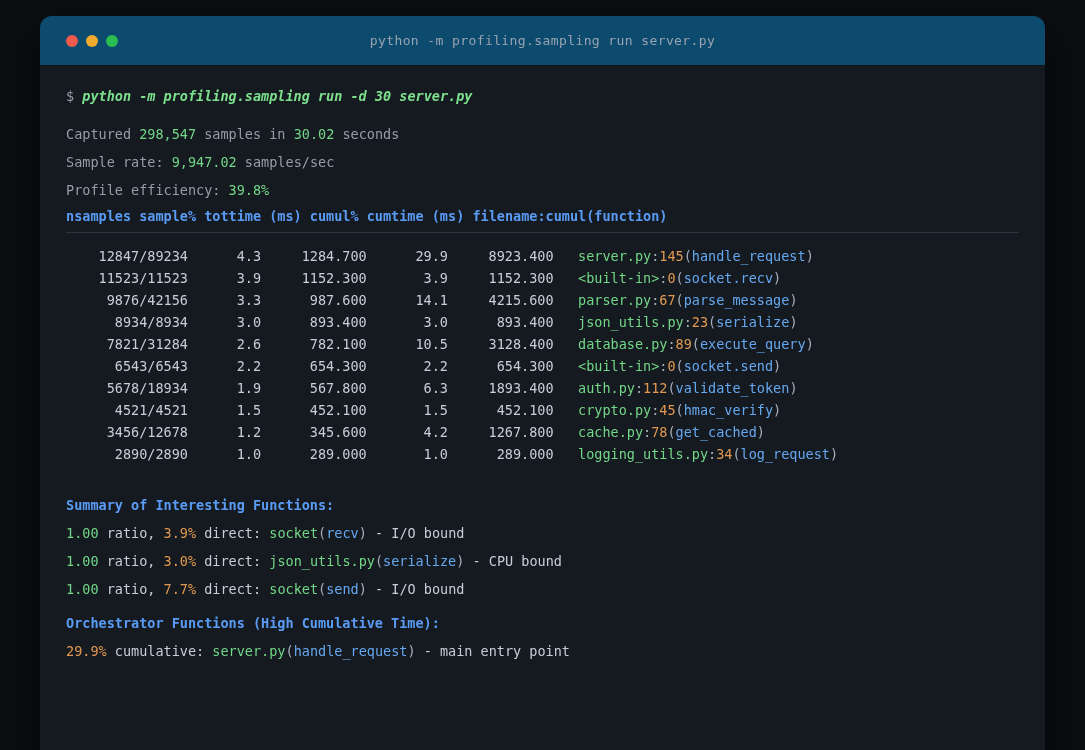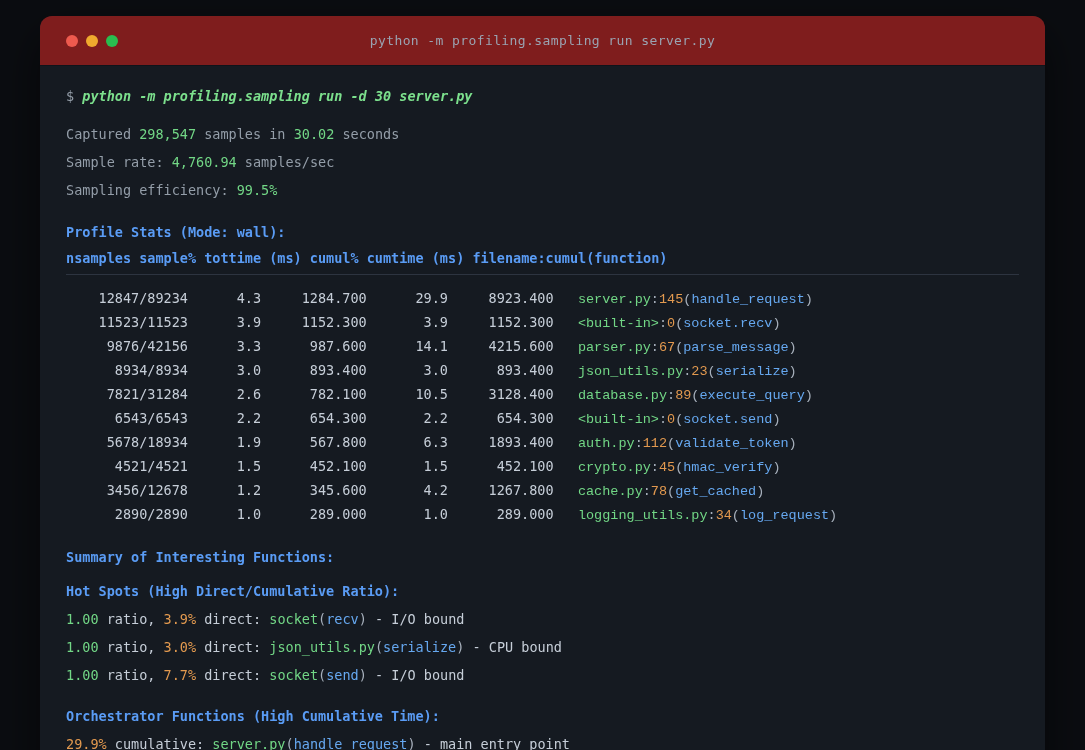--- a/index.html
+++ b/index.html
@@ -5,98 +5,96 @@
   * { margin:0; padding:0; box-sizing:border-box; }
   html,body { width:1085px; height:750px; overflow:hidden; }
   body { background:#0b0d11; font-family:"DejaVu Sans Mono", monospace; }
 
   .window {
     position:absolute; left:40px; top:16px; width:1005px; height:780px;
     background:#151a21; border-radius:12px; overflow:hidden;
     box-shadow:0 18px 48px rgba(0,0,0,.55);
   }
   .titlebar {
-    height:50px; background:#7f1d1d; border-bottom:1px solid #10131a;
+    height:50px; background:#0c4a6e; border-bottom:1px solid #10131a;
     position:relative; display:flex; align-items:center; padding:0 26px;
   }
   .lights { display:flex; gap:8px; z-index:2; }
   .light { width:12px; height:12px; border-radius:50%; }
   .title {
     position:absolute; left:0; right:0; text-align:center;
     color:#9aa3b1; font-size:13px; letter-spacing:.4px;
   }
 
   .content { padding:16px 26px 0; font-size:13.5px; color:#949ea9; }
   .line { line-height:28px; white-space:pre-wrap; }
   .colhdr { line-height:24px; white-space:pre; }
   .trow { line-height:22px; white-space:pre; color:#c6ced8; }
   .col { display:inline-block; text-align:right; }
   .c-ns { width:15ch; } .c-sp { width:9ch; } .c-tt { width:13ch; }
   .c-cu { width:10ch; } .c-ct { width:13ch; }
-  .fnm { margin-left:3ch;font-family:Liberation Mono, monospace; }
+  .fnm { margin-left:3ch; }
 
   .muted  { color:#949ea9; }
   .bright { color:#c6ced8; }
   .green  { color:#72d786; }
   .greenb { color:#7ce08d; font-weight:bold;font-style:italic; }
   .blue   { color:#66a8f0; }
   .blueh  { color:#5a9cf5; font-weight:bold; }
   .orange { color:#e2994f; }
   .punc   { color:#a7b0bc; }
 
   .divider { height:1px; background:#2d3440; margin-top:4px; }
   #profile-rows { margin-top:12px; }
   .stats-first { margin-top:10px; }
   .h-profile { margin-top:14px; }
-  .h-summary { margin-top:16px; }
+  .h-summary { margin-top:26px; }
   .h-hot { margin-top:6px; }
-  .h-orch { margin-top:13px; }
+  .h-orch { margin-top:6px; }
 </style>
 </head>
 <body>
 
 <div class="window">
   <div class="titlebar">
     <div class="lights">
         <div class="light" style="background: rgb(238, 90, 78);"></div>
         <div class="light" style="background: rgb(240, 170, 46);"></div>
         <div class="light" style="background: rgb(42, 189, 79);"></div>
       </div>
     <div class="title">python -m profiling.sampling run server.py</div>
   </div>
 
   <div class="content">
 
     <div class="line"><span class="muted">$</span> <span class="greenb">python -m profiling.sampling run -d 30 server.py</span></div>
 
     <div class="line stats-first"><span class="muted">Captured</span> <span class="green">298,547</span> <span class="muted">samples in</span> <span class="green">30.02</span> <span class="muted">seconds</span></div>
 
-    <div class="line"><span class="muted">Sample rate:</span> <span class="green">4,760.94</span> <span class="muted">samples/sec</span></div>
+    <div class="line"><span class="muted">Sample rate:</span> <span class="green">9,947.02</span> <span class="muted">samples/sec</span></div>
 
-    <div class="line"><span class="muted">Sampling efficiency:</span> <span class="green">99.5%</span></div>
+    <div class="line"><span class="muted">Profile efficiency:</span> <span class="green">39.8%</span></div>
 
-    <div class="line blueh h-profile">Profile Stats (Mode: wall):</div>
     <div class="colhdr blueh">nsamples sample% tottime (ms) cumul% cumtime (ms) filename:cumul(function)</div>
     <div class="divider"></div>
     <div id="profile-rows">
         <div class="trow"><span class="col c-ns bright">12847/89234</span><span class="col c-sp bright">4.3</span><span class="col c-tt bright">1284.700</span><span class="col c-cu bright">29.9</span><span class="col c-ct bright">8923.400</span><span class="fnm"><span class="green">server.py</span><span class="punc">:</span><span class="orange">145</span><span class="punc">(</span><span class="blue">handle_request</span><span class="punc">)</span></span></div>
         <div class="trow"><span class="col c-ns bright">11523/11523</span><span class="col c-sp bright">3.9</span><span class="col c-tt bright">1152.300</span><span class="col c-cu bright">3.9</span><span class="col c-ct bright">1152.300</span><span class="fnm"><span class="green">&lt;built-in&gt;</span><span class="punc">:</span><span class="orange">0</span><span class="punc">(</span><span class="blue">socket.recv</span><span class="punc">)</span></span></div>
         <div class="trow"><span class="col c-ns bright">9876/42156</span><span class="col c-sp bright">3.3</span><span class="col c-tt bright">987.600</span><span class="col c-cu bright">14.1</span><span class="col c-ct bright">4215.600</span><span class="fnm"><span class="green">parser.py</span><span class="punc">:</span><span class="orange">67</span><span class="punc">(</span><span class="blue">parse_message</span><span class="punc">)</span></span></div>
         <div class="trow"><span class="col c-ns bright">8934/8934</span><span class="col c-sp bright">3.0</span><span class="col c-tt bright">893.400</span><span class="col c-cu bright">3.0</span><span class="col c-ct bright">893.400</span><span class="fnm"><span class="green">json_utils.py</span><span class="punc">:</span><span class="orange">23</span><span class="punc">(</span><span class="blue">serialize</span><span class="punc">)</span></span></div>
         <div class="trow"><span class="col c-ns bright">7821/31284</span><span class="col c-sp bright">2.6</span><span class="col c-tt bright">782.100</span><span class="col c-cu bright">10.5</span><span class="col c-ct bright">3128.400</span><span class="fnm"><span class="green">database.py</span><span class="punc">:</span><span class="orange">89</span><span class="punc">(</span><span class="blue">execute_query</span><span class="punc">)</span></span></div>
         <div class="trow"><span class="col c-ns bright">6543/6543</span><span class="col c-sp bright">2.2</span><span class="col c-tt bright">654.300</span><span class="col c-cu bright">2.2</span><span class="col c-ct bright">654.300</span><span class="fnm"><span class="green">&lt;built-in&gt;</span><span class="punc">:</span><span class="orange">0</span><span class="punc">(</span><span class="blue">socket.send</span><span class="punc">)</span></span></div>
         <div class="trow"><span class="col c-ns bright">5678/18934</span><span class="col c-sp bright">1.9</span><span class="col c-tt bright">567.800</span><span class="col c-cu bright">6.3</span><span class="col c-ct bright">1893.400</span><span class="fnm"><span class="green">auth.py</span><span class="punc">:</span><span class="orange">112</span><span class="punc">(</span><span class="blue">validate_token</span><span class="punc">)</span></span></div>
         <div class="trow"><span class="col c-ns bright">4521/4521</span><span class="col c-sp bright">1.5</span><span class="col c-tt bright">452.100</span><span class="col c-cu bright">1.5</span><span class="col c-ct bright">452.100</span><span class="fnm"><span class="green">crypto.py</span><span class="punc">:</span><span class="orange">45</span><span class="punc">(</span><span class="blue">hmac_verify</span><span class="punc">)</span></span></div>
         <div class="trow"><span class="col c-ns bright">3456/12678</span><span class="col c-sp bright">1.2</span><span class="col c-tt bright">345.600</span><span class="col c-cu bright">4.2</span><span class="col c-ct bright">1267.800</span><span class="fnm"><span class="green">cache.py</span><span class="punc">:</span><span class="orange">78</span><span class="punc">(</span><span class="blue">get_cached</span><span class="punc">)</span></span></div>
         <div class="trow"><span class="col c-ns bright">2890/2890</span><span class="col c-sp bright">1.0</span><span class="col c-tt bright">289.000</span><span class="col c-cu bright">1.0</span><span class="col c-ct bright">289.000</span><span class="fnm"><span class="green">logging_utils.py</span><span class="punc">:</span><span class="orange">34</span><span class="punc">(</span><span class="blue">log_request</span><span class="punc">)</span></span></div>
       </div>
 
     <div class="line blueh h-summary">Summary of Interesting Functions:</div>
 
-    <div class="line blueh h-hot">Hot Spots (High Direct/Cumulative Ratio):</div>
     <div id="hot-items">
         <div class="line"><span class="green">1.00</span> <span class="bright">ratio,</span> <span class="orange">3.9%</span> <span class="bright">direct:</span> <span class="green">socket</span><span class="punc">(</span><span class="blue">recv</span><span class="punc">)</span> <span class="bright">- I/O bound</span></div>
         <div class="line"><span class="green">1.00</span> <span class="bright">ratio,</span> <span class="orange">3.0%</span> <span class="bright">direct:</span> <span class="green">json_utils.py</span><span class="punc">(</span><span class="blue">serialize</span><span class="punc">)</span> <span class="bright">- CPU bound</span></div>
         <div class="line"><span class="green">1.00</span> <span class="bright">ratio,</span> <span class="orange">7.7%</span> <span class="bright">direct:</span> <span class="green">socket</span><span class="punc">(</span><span class="blue">send</span><span class="punc">)</span> <span class="bright">- I/O bound</span></div>
       </div>
 
     <div class="line blueh h-orch">Orchestrator Functions (High Cumulative Time):</div>
     <div id="orch-items">
         <div class="line"><span class="orange">29.9%</span> <span class="bright">cumulative:</span> <span class="green">server.py</span><span class="punc">(</span><span class="blue">handle_request</span><span class="punc">)</span> <span class="bright">- main entry point</span></div>
         <div class="line">   </div>

